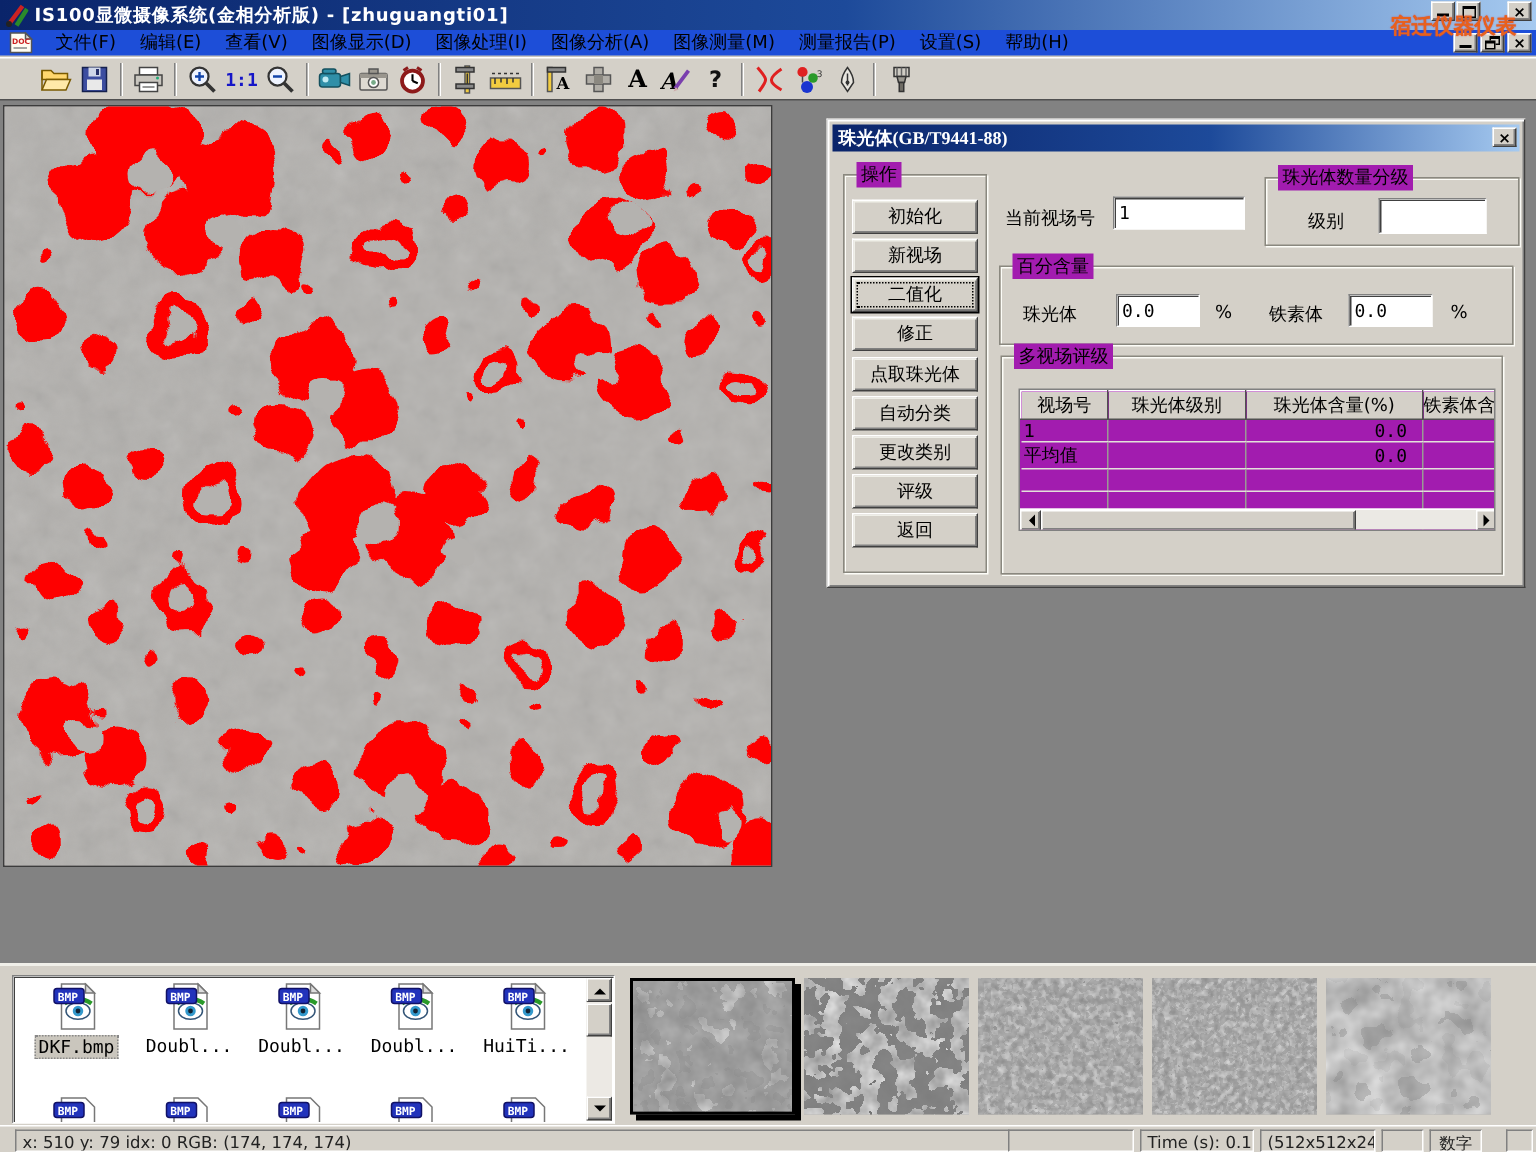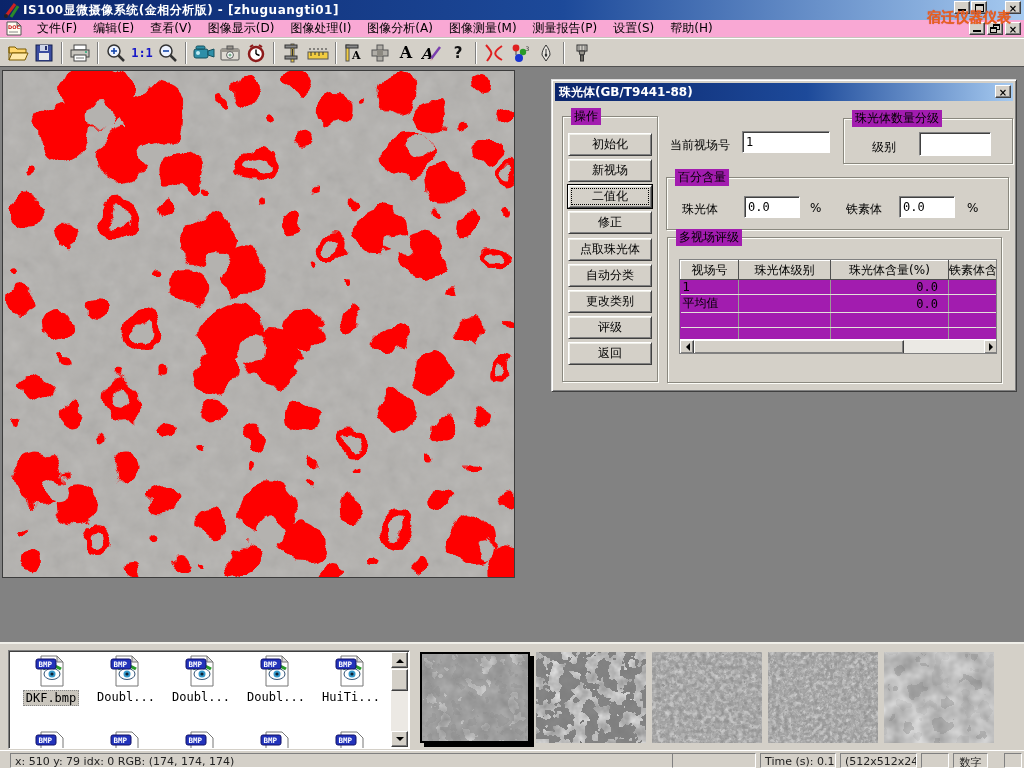--- a/index.html
+++ b/index.html
@@ -15,41 +15,41 @@
   .winbtn { width:16px; height:13px; background:#d4d0c8; border:1px solid; border-color:#ffffff #404040 #404040 #ffffff; box-shadow:inset -1px -1px 0 #808080; display:flex; align-items:flex-end; justify-content:center; font-size:10px; line-height:9px; color:#000; }
   .winbtn.close { font-weight:bold; }
   .minbar { width:8px; height:2px; background:#000; margin-bottom:2px; }
   .maxbox { width:9px; height:8px; border:1px solid #000; border-top-width:2px; margin-bottom:1px; }
   .restbox { position:relative; width:10px; height:9px; margin-bottom:1px; }
   .restbox i { position:absolute; border:1px solid #000; border-top-width:2px; width:7px; height:6px; background:#d4d0c8; }
   .restbox i.b1 { right:0; top:0; } .restbox i.b2 { left:0; bottom:0; }
   #watermark { left:903px; top:9px; color:#e8611c; font-size:14px; font-weight:bold; z-index:60; text-shadow:0 0 1px #c44; white-space:nowrap;margin-left:24px; }
 
   
-  #menubar { left:0; top:20px; width:1024px; height:18px; background:#f9a8d4; display:flex; align-items:center; border-bottom:1px solid #c8c4bc; }
+  #menubar { left:0; top:20px; width:1024px; height:18px; background:#1d4ed8; display:flex; align-items:center; border-bottom:1px solid #c8c4bc; }
   .menu-item { padding:1px 8px; white-space:nowrap; color:#000; }
   #mdi-buttons { position:absolute; right:3px; top:2px; display:flex; gap:2px; }
 
   
-  #toolbar { left:0; top:38px; width:1024px; height:28px; background:#d4d0c8; border-top:1px solid #fff; display:flex; align-items:center; padding-left:5px; }
+  #toolbar { left:0; top:38px; width:1024px; height:28px; background:#d4d0c8; border-top:1px solid #fff; display:flex; align-items:center; padding-left:24px; }
   .tbtn { width:26px; height:25px; display:flex; align-items:center; justify-content:center; }
   .tsep { width:2px; height:22px; margin:0 4px; border-left:1px solid #808080; border-right:1px solid #ffffff; }
   .tbtn svg { display:block; }
   .t11 { color:#1515c8; font-weight:bold; font-size:12px; font-family:"DejaVu Sans Mono",monospace; }
   .tA { font-family:"DejaVu Serif","Liberation Serif",serif; font-weight:bold; font-size:16px; color:#000; }
   .tQ { font-weight:bold; font-size:15px; color:#111; }
 
   
   #client { left:0; top:66px; width:1024px; height:576px; background:#828282; border-top:1px solid #505050; }
   #micrograph { left:2px; top:3px; width:513px; height:508px; border:1px solid #3c3c3c; background:#b2b0ad; }
 
   
   #dialog { left:551px; top:12px; width:466px; height:313px; background:#d4d0c8; border:1px solid; border-color:#dfdfdf #404040 #404040 #dfdfdf; box-shadow:inset 1px 1px 0 #fff, inset -1px -1px 0 #808080; }
   #dialog-titlebar { position:absolute; left:3px; top:3px; right:3px; height:18px; background:linear-gradient(90deg,#0a246a,#1d4a9a 55%,#a6caf0); display:flex; align-items:center; }
-  #dialog-titlebar .dtitle { color:#fff; font-weight:bold; font-size:12px; margin-left:4px; }
+  #dialog-titlebar .dtitle { color:#fff; font-weight:bold; font-size:12px; margin-left:4px;font-family:Liberation Serif, serif; }
   .btn { background:#d4d0c8; border:1px solid; border-color:#ffffff #404040 #404040 #ffffff; box-shadow:inset 1px 1px 0 #efefe8, inset -1px -1px 0 #808080; display:flex; align-items:center; justify-content:center; font-size:12px; color:#000; white-space:nowrap; }
   .btn.focused { box-shadow:0 0 0 1px #000, inset 1px 1px 0 #efefe8, inset -1px -1px 0 #808080; outline:1px dotted #000; outline-offset:-4px; }
   .field { background:#fff; border:1px solid; border-color:#808080 #ffffff #ffffff #808080; box-shadow:inset 1px 1px 0 #404040; font-size:12px; padding:2px 3px; font-family:"DejaVu Sans Mono",monospace; }
   input.field { outline:none; }
   .dlabel { font-size:12px; color:#000; white-space:nowrap; }
 
   
   #mf-table { border-collapse:collapse; table-layout:fixed; width:318px; background:#a21caf; }
   #mf-table th { height:19px; background:#d4d0c8; border:1px solid; border-color:#ffffff #505050 #505050 #ffffff; font-weight:normal; font-size:12px; overflow:hidden; white-space:nowrap; }
   #mf-table td { height:15px; font-size:12px; border-right:1px solid #9a9a94; border-bottom:1px solid #e3e1da; overflow:hidden; white-space:nowrap; padding:0 2px; }

